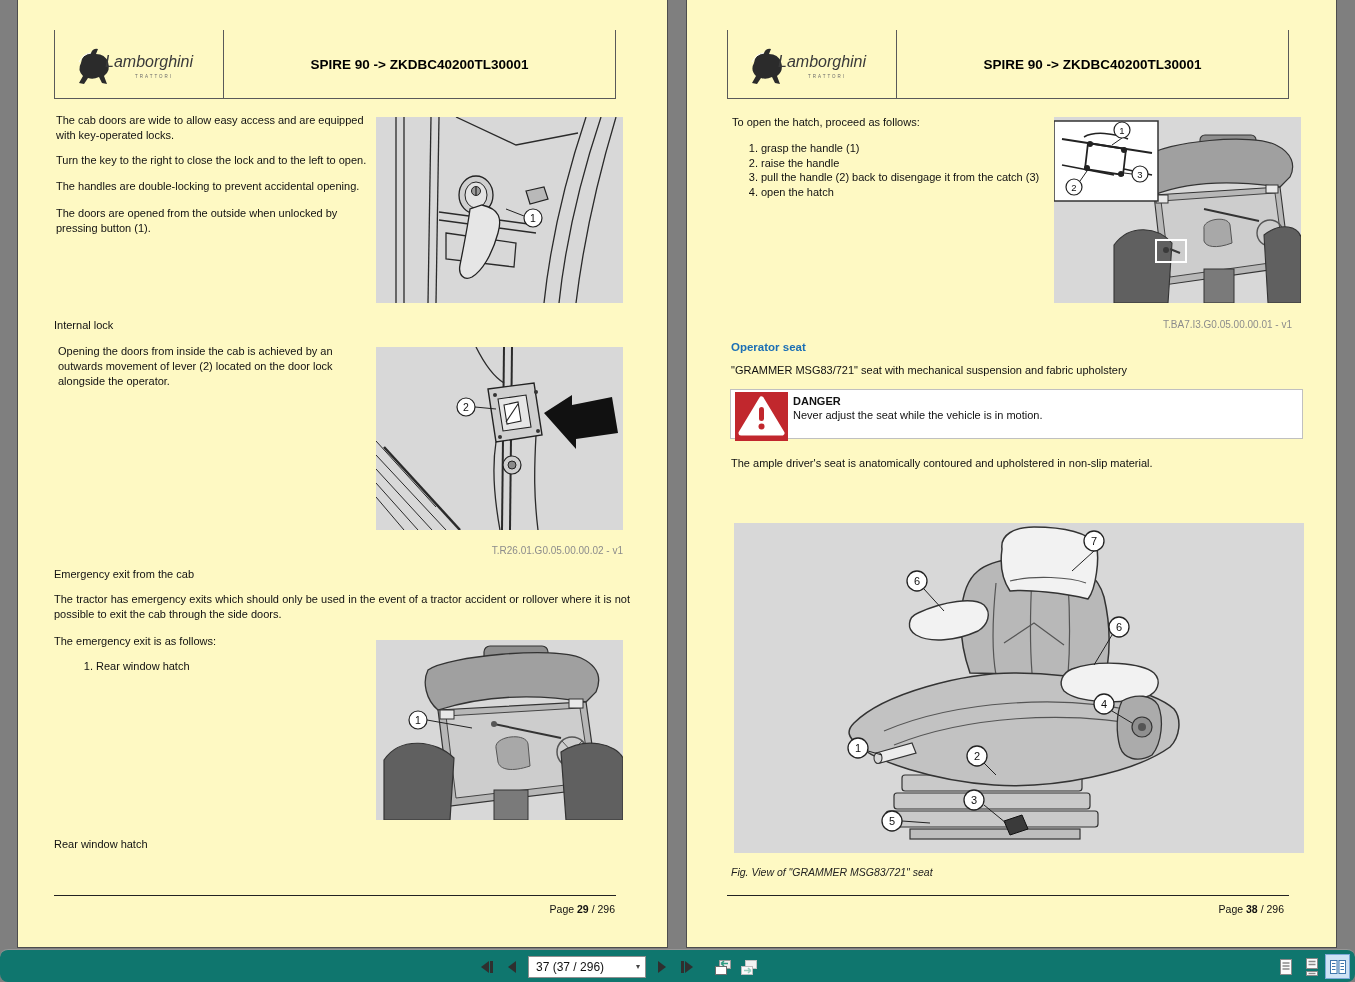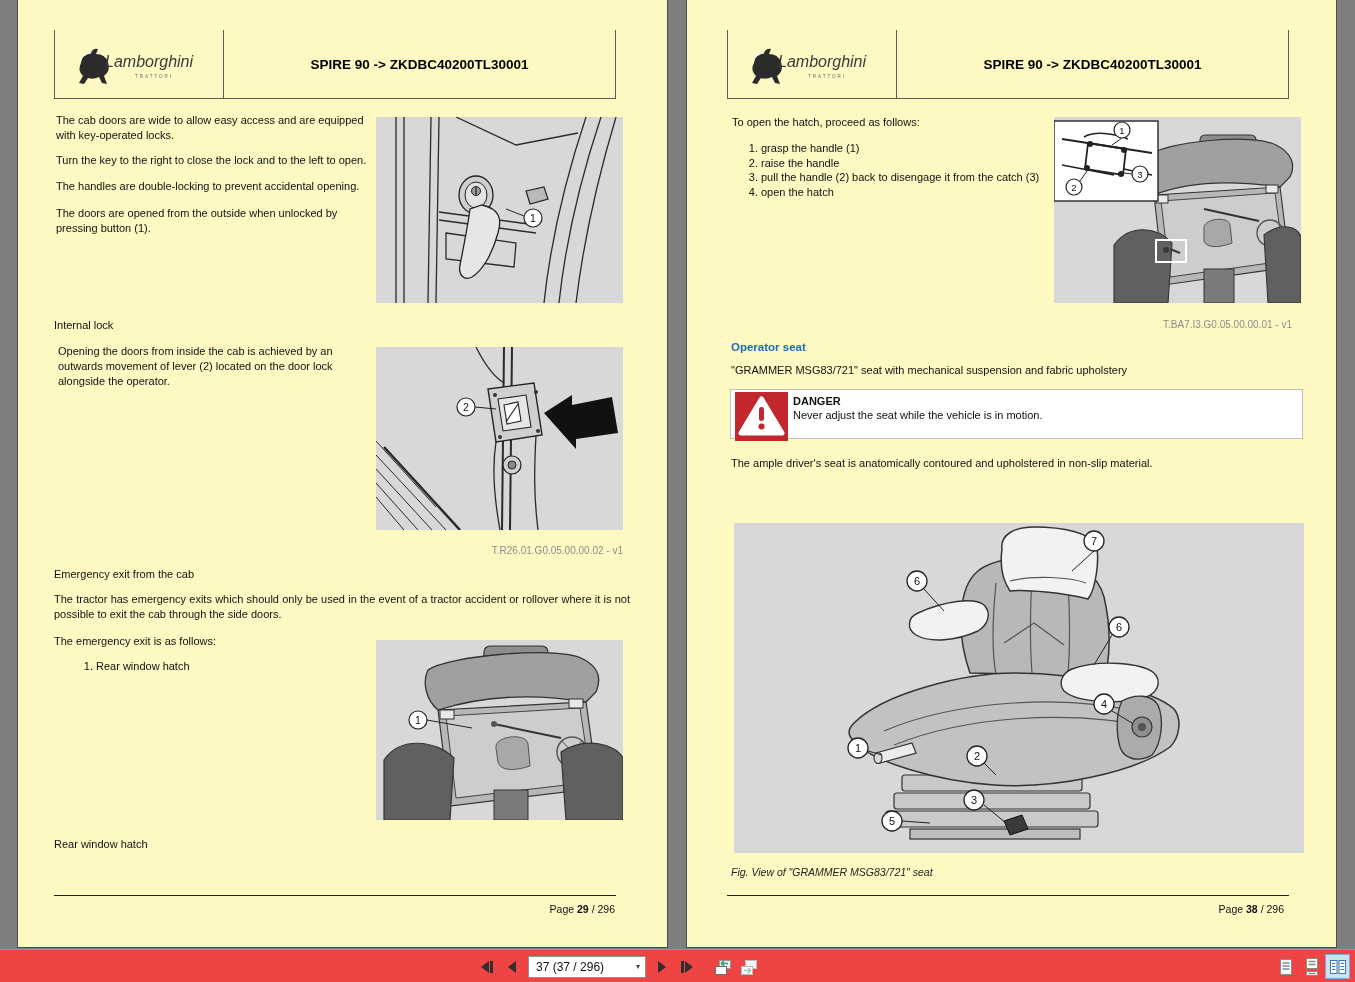--- a/index.html
+++ b/index.html
@@ -40,21 +40,21 @@
   .danger-title { position:absolute; left:62px; top:5px; font-size:11px; font-weight:bold; color:#111; }
   .danger-text { position:absolute; left:62px; top:19px; font-size:11px; color:#111; }
 
   .caption { position:absolute; font-size:10.5px; font-style:italic; color:#222; }
   .footer-line { position:absolute; border-top:1px solid #222; }
   .footer-page { position:absolute; font-size:10.5px; color:#111; }
   .footer-page b { font-weight:bold; }
 
   .toolbar {
     position:absolute; left:0; top:949px; width:1355px; height:33px;
-    background:#ef4444; border-top:1px solid #969696;
+    background:#0f766e; border-top:1px solid #969696;border-radius:8px;
   }
   .nav-group { position:absolute; left:476px; top:5px; height:23px; display:flex; align-items:center; gap:6px; }
   .tb-btn { width:20px; height:20px; display:flex; align-items:center; justify-content:center; cursor:pointer; }
   .combo {
     width:118px; height:22px; background:#fff; border:1px solid #8f8f8f;
     display:flex; align-items:center; justify-content:space-between;
     padding:0 5px 0 7px; font-size:12px; color:#111; cursor:pointer;
   }
   .combo .caret { font-size:8px; color:#444; }
   .layout-group { position:absolute; right:6px; top:5px; display:flex; gap:3px; }

